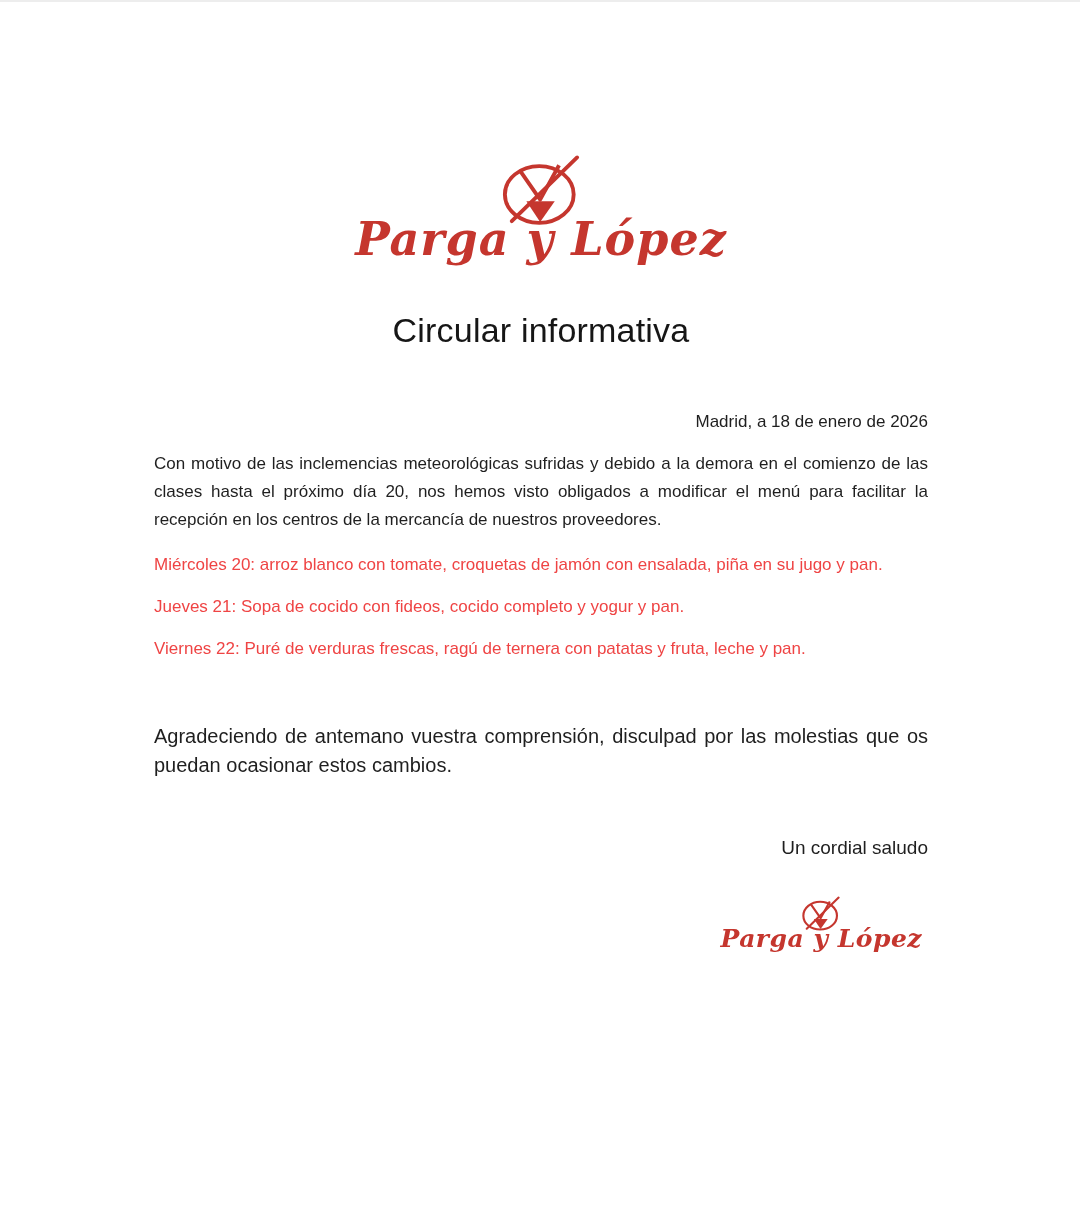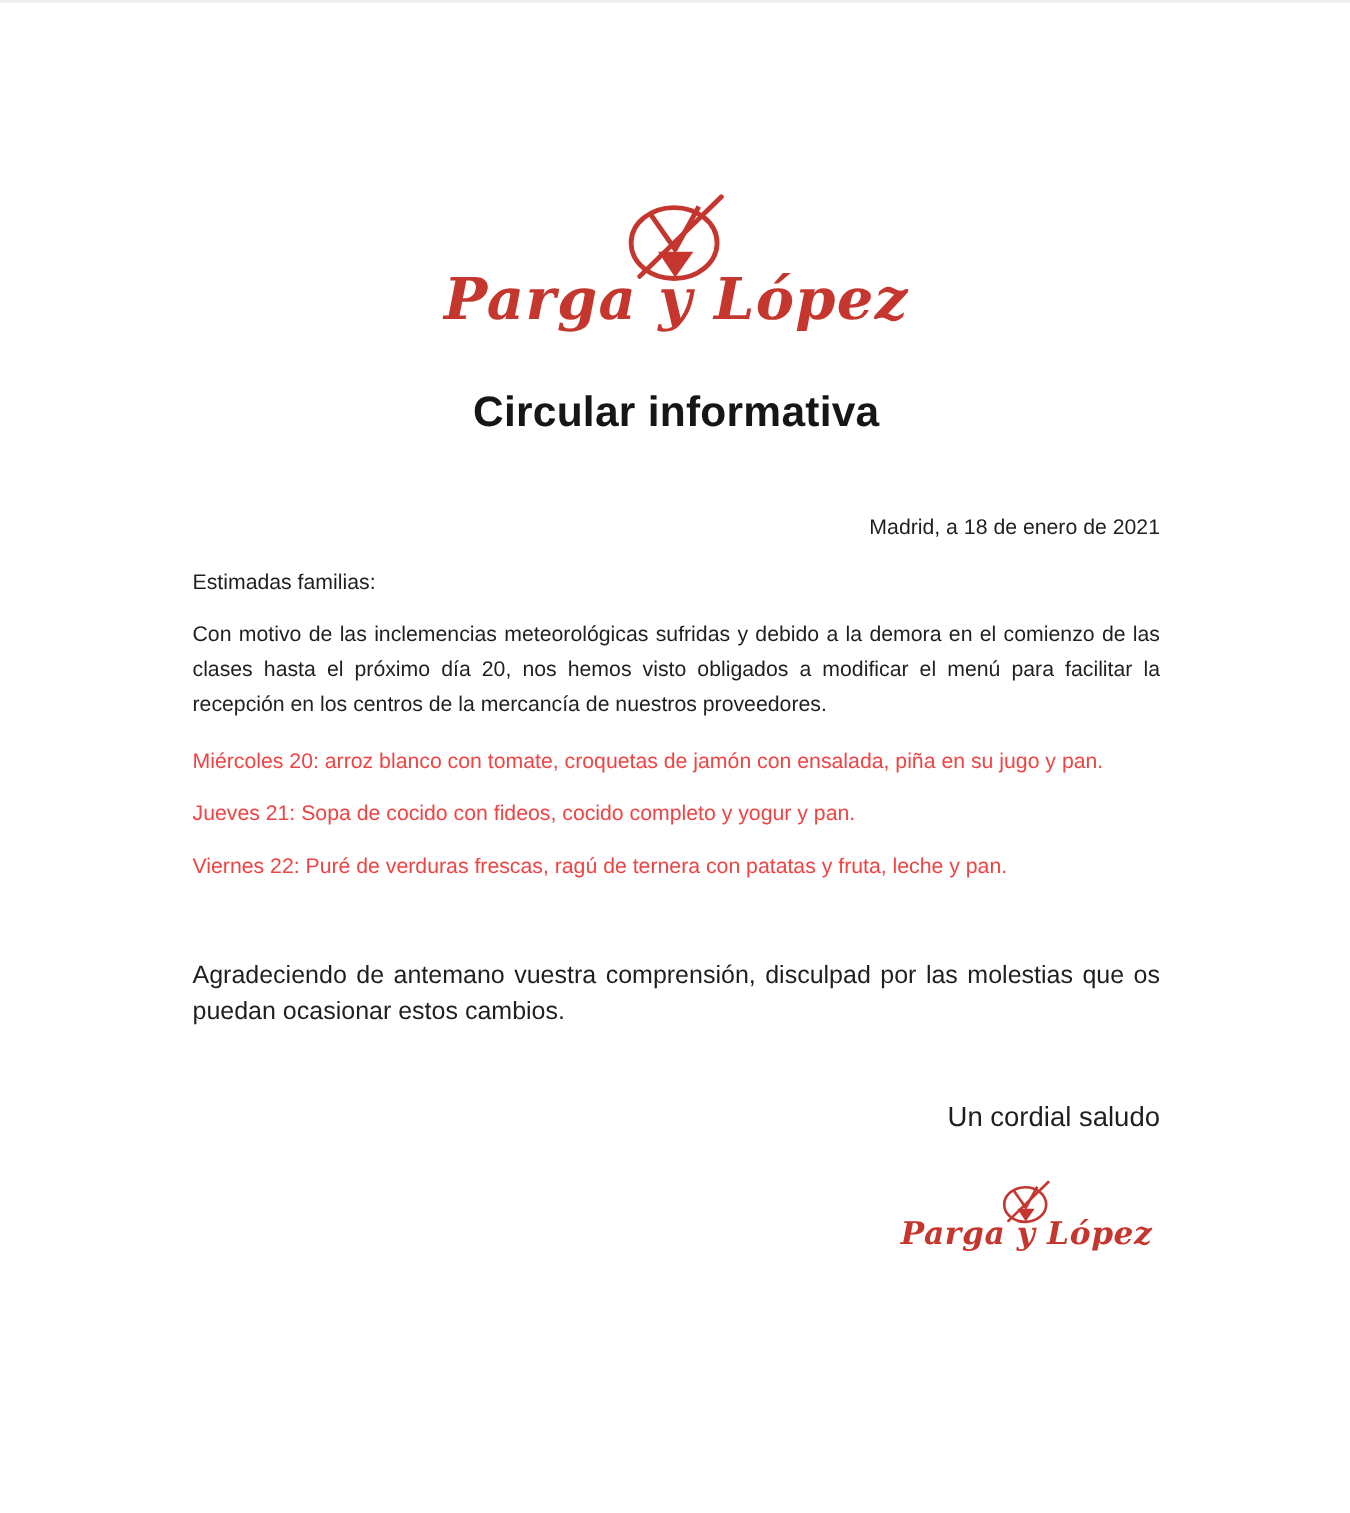--- a/index.html
+++ b/index.html
@@ -35,21 +35,21 @@
     line-height: 1.1;
     color: #c5362e;
     letter-spacing: 1px;
   }
 
   
   .doc-title {
     margin-top: 46px;
     text-align: center;
     font-size: 34px;
-    font-weight: 700;
+    font-weight: 400;
     color: #161616;
     letter-spacing: 0.2px;
   }
 
   
   .dateline {
     margin-top: 62px;
     text-align: right;
     font-size: 17px;
   }
@@ -76,21 +76,21 @@
   }
   .closing {
     margin-top: 62px;
     font-size: 20px;
     line-height: 29px;
     text-align: justify;
   }
   .signoff {
     margin-top: 57px;
     text-align: right;
-    font-size: 22px;
+    font-size: 19px;
   }
 
   
   .signature-block {
     margin-top: 36px;
     text-align: right;
     padding-right: 6px;
   }
   .signature-inner {
     display: inline-block;
@@ -112,23 +112,22 @@
       <ellipse cx="48" cy="49" rx="40" ry="33" stroke="#c5362e" stroke-width="4.5"></ellipse>
       <path d="M16 80 L92 6" stroke="#c5362e" stroke-width="4.5" stroke-linecap="round"></path>
       <path d="M26 22 L49 55 L71 15" stroke="#c5362e" stroke-width="4.5" fill="none" stroke-linejoin="round"></path>
       <path d="M33 57 L66 57 L49 81 Z" fill="#c5362e"></path>
     </svg>
     <span class="brand-script">Parga y López</span>
   </div>
 
   <h1 class="doc-title">Circular informativa</h1>
 
-  <div class="dateline">Madrid, a 18 de enero de 2021</div>
+  <div class="dateline">Madrid, a 18 de enero de 2026</div>
 
-  <div class="greeting">Estimadas familias:</div>
 
   <p class="para">Con motivo de las inclemencias meteorológicas sufridas y debido a la demora en el comienzo de las clases hasta el próximo día 20, nos hemos visto obligados a modificar el menú para facilitar la recepción en los centros de la mercancía de nuestros proveedores.</p>
 
 
   <p class="menu-line">Miércoles 20: arroz blanco con tomate, croquetas de jamón con ensalada, piña en su jugo y pan.</p>
   <p class="menu-line">Jueves 21: Sopa de cocido con fideos, cocido completo y yogur y pan.</p>
   <p class="menu-line">Viernes 22: Puré de verduras frescas, ragú de ternera con patatas y fruta, leche y pan.</p>
 
   <p class="closing">Agradeciendo de antemano vuestra comprensión, disculpad por las molestias que os puedan ocasionar estos cambios.</p>
 

